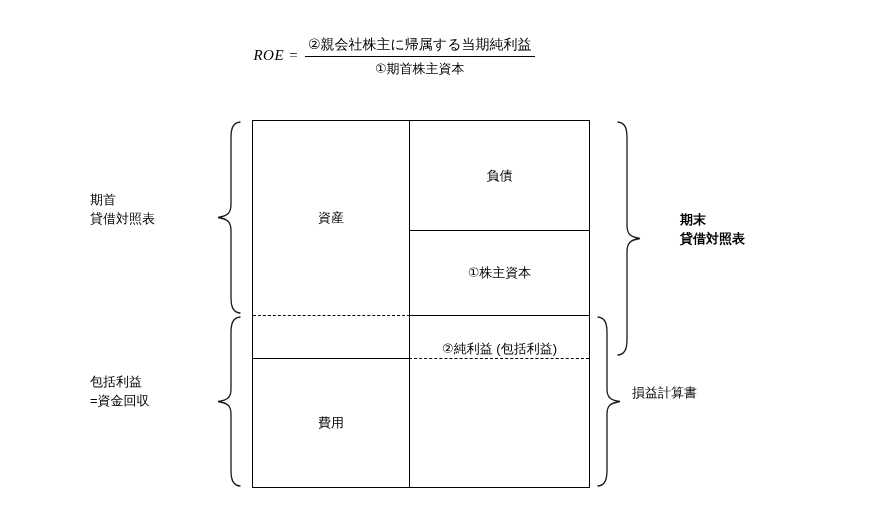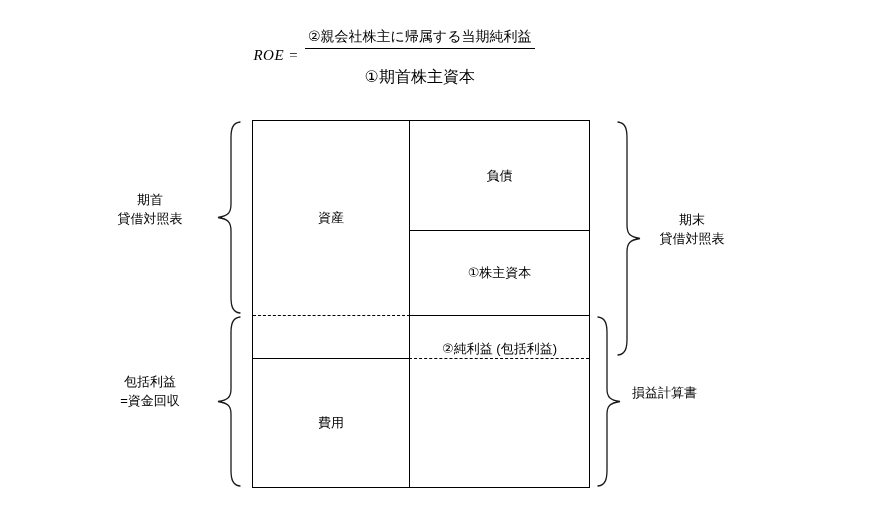--- a/index.html
+++ b/index.html
@@ -47,24 +47,24 @@
     line-height: 19px;
     white-space: nowrap;
     padding: 0 3px 2px 3px;
   }
   .fraction .frac-bar {
     width: 100%;
     height: 1px;
     background: #000;
   }
   .fraction .denom {
-    font-size: 16px;
+    font-size: 13px;
     line-height: 19px;
     white-space: nowrap;
-    padding: 18px 3px 0 3px;
+    padding: 2px 3px 0 3px;
   }
 
   
   #bsdiagram {
     position: absolute;
     left: 252px;
     top: 120px;
     width: 338px;
     height: 368px;
     border: 1px solid #000;
@@ -108,21 +108,21 @@
   .brace svg {
     display: block;
     overflow: visible;
   }
 
   
   .outside-label {
     position: absolute;
     font-size: 13px;
     line-height: 19px;
-    text-align: center;
+    text-align: left;
     white-space: nowrap;
   }
 </style>
 </head>
 <body>
 
 <div id="formula">
   <span class="roe-lhs">ROE =</span>
   <span class="fraction">
     <span class="numer">②親会社株主に帰属する当期純利益</span>
@@ -194,20 +194,20 @@
 <div class="outside-label" style="left:90px; top:190px; width:120px;">
   <div>期首</div>
   <div>貸借対照表</div>
 </div>
 
 <div class="outside-label" style="left:90px; top:372px; width:120px;">
   <div>包括利益</div>
   <div>=資金回収</div>
 </div>
 
-<div class="outside-label" style="left:632px; top:210px; width:120px;">
+<div class="outside-label" style="left:680px; top:210px; width:120px;font-weight:bold;">
   <div>期末</div>
   <div>貸借対照表</div>
 </div>
 
 <div class="outside-label" style="left:632px; top:383px; width:120px; text-align:left;">
   <div>損益計算書</div>
 </div>
 
 </body></html>

